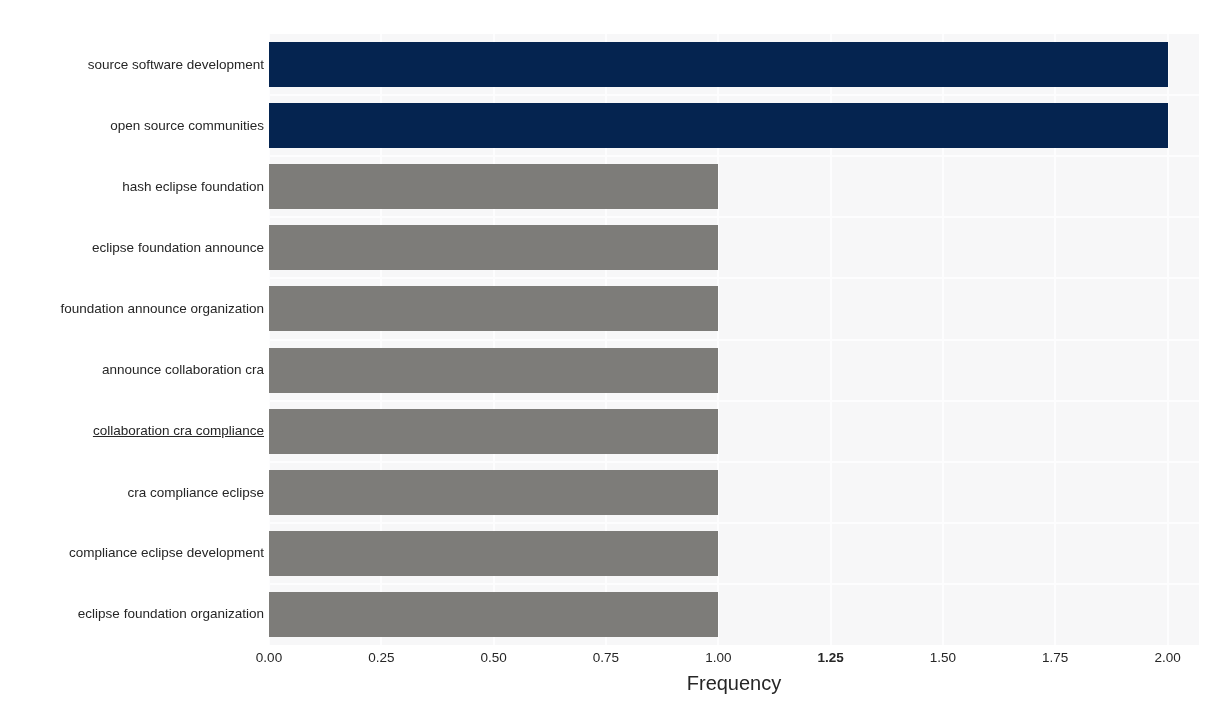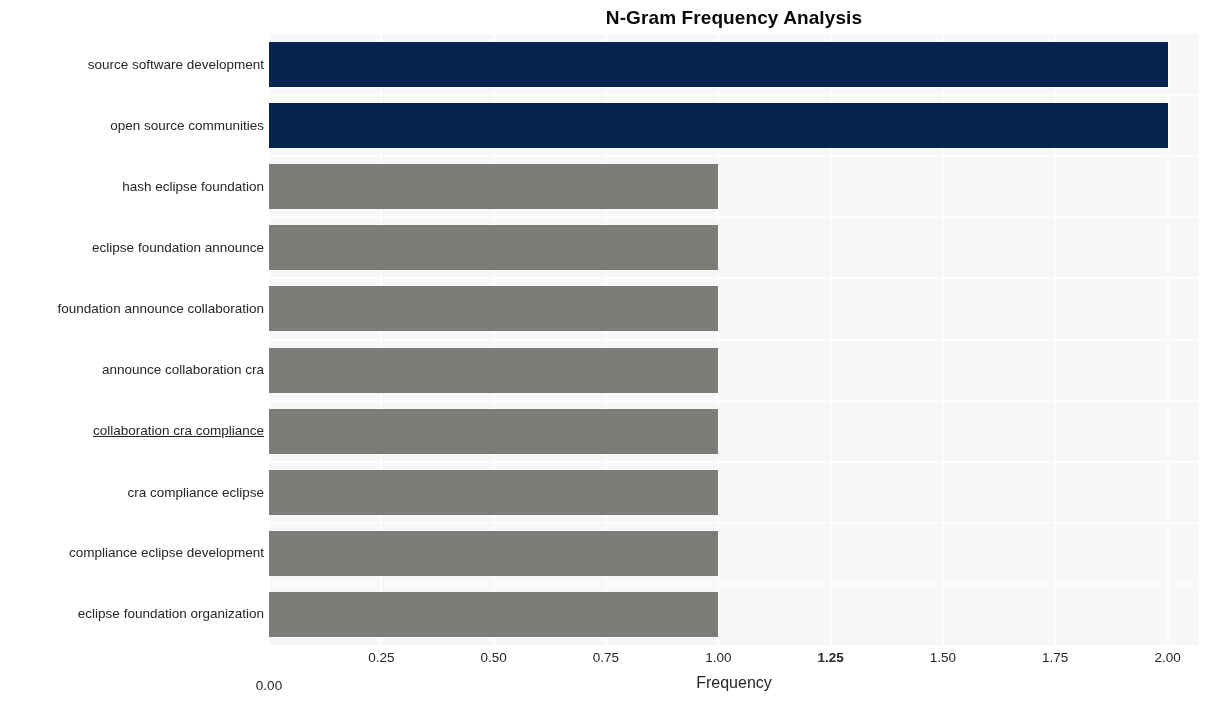--- a/index.html
+++ b/index.html
@@ -94,32 +94,31 @@
     white-space: nowrap;
   }
 
   
   #xaxis-label {
     position: absolute;
     left: 269px;
     top: 674px;
     width: 930px;
     text-align: center;
-    font-size: 16px;
+    font-size: 20px;
     color: #262626;
     line-height: 18px;
     white-space: nowrap;
   }
 </style>
 </head>
 <body>
 
 <div id="figure">
 
-  <div id="chart-title">N-Gram Frequency Analysis</div>
 
   <div id="plot-area">
     <div id="gridlines">
         <div class="vgrid" style="left: -1px;"></div>
         <div class="vgrid" style="left: 111.319px;"></div>
         <div class="vgrid" style="left: 223.638px;"></div>
         <div class="vgrid" style="left: 335.957px;"></div>
         <div class="vgrid" style="left: 448.275px;"></div>
         <div class="vgrid" style="left: 560.594px;"></div>
         <div class="vgrid" style="left: 672.913px;"></div>
@@ -147,29 +146,29 @@
         <div class="bar" title="compliance eclipse foundation: 1" style="top: 496.85px; width: 449.275px; background: rgb(125, 124, 121);"></div>
         <div class="bar" title="eclipse foundation organization: 1" style="top: 557.95px; width: 449.275px; background: rgb(125, 124, 121);"></div>
       </div>
   </div>
 
   <div id="ytick-labels">
       <div class="ytick" style="top: 56.55px;">source software development</div>
       <div class="ytick" style="top: 117.65px;">open source communities</div>
       <div class="ytick" style="top: 178.75px;">hash eclipse foundation</div>
       <div class="ytick" style="top: 239.85px;">eclipse foundation announce</div>
-      <div class="ytick" style="top: 300.95px;">foundation announce collaboration</div>
+      <div class="ytick" style="top: 300.95px;">foundation announce organization</div>
       <div class="ytick" style="top: 362.05px;">announce collaboration cra</div>
       <div class="ytick" style="top: 423.15px; text-decoration: underline;">collaboration cra compliance</div>
       <div class="ytick" style="top: 485px;">cra compliance eclipse</div>
       <div class="ytick" style="top: 545.35px;">compliance eclipse development</div>
       <div class="ytick" style="top: 606.45px;">eclipse foundation organization</div>
     </div>
   <div id="xtick-labels">
-      <div class="xtick" style="left: 269px; margin-top: 28px;">0.00</div>
+      <div class="xtick" style="left: 269px;">0.00</div>
       <div class="xtick" style="left: 381.319px;">0.25</div>
       <div class="xtick" style="left: 493.638px;">0.50</div>
       <div class="xtick" style="left: 605.957px;">0.75</div>
       <div class="xtick" style="left: 718.275px;">1.00</div>
       <div class="xtick" style="left: 830.594px; font-weight: bold;">1.25</div>
       <div class="xtick" style="left: 942.913px;">1.50</div>
       <div class="xtick" style="left: 1055.23px;">1.75</div>
       <div class="xtick" style="left: 1167.55px;">2.00</div>
     </div>
 

